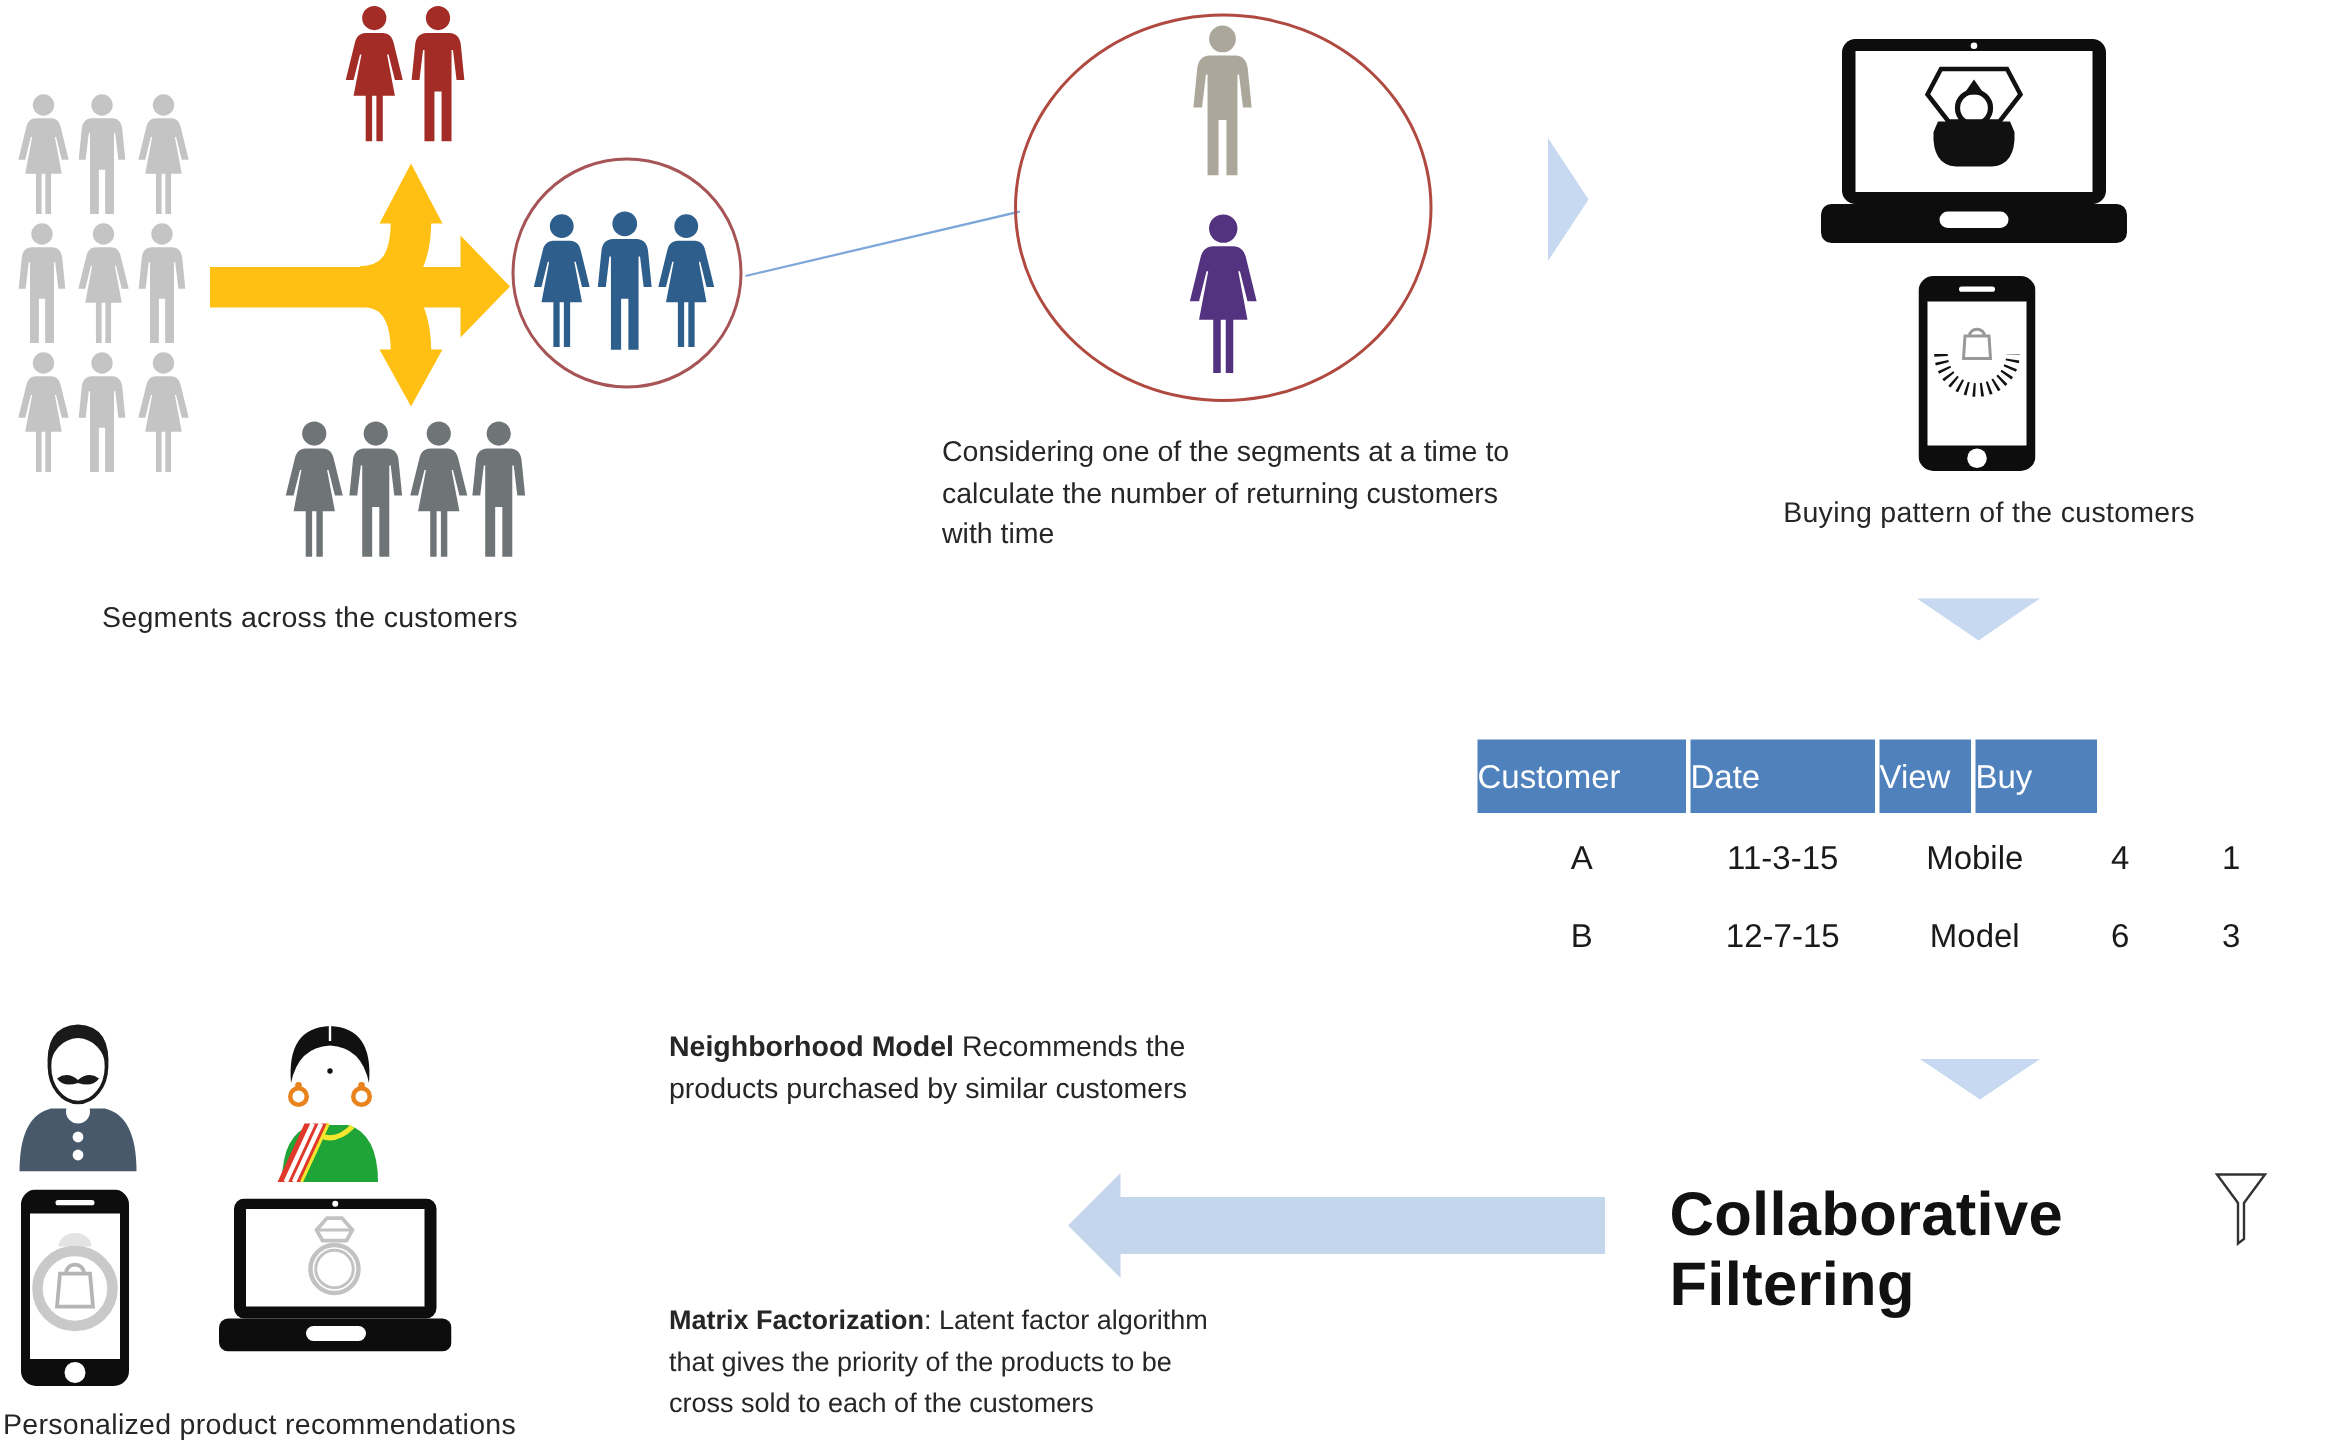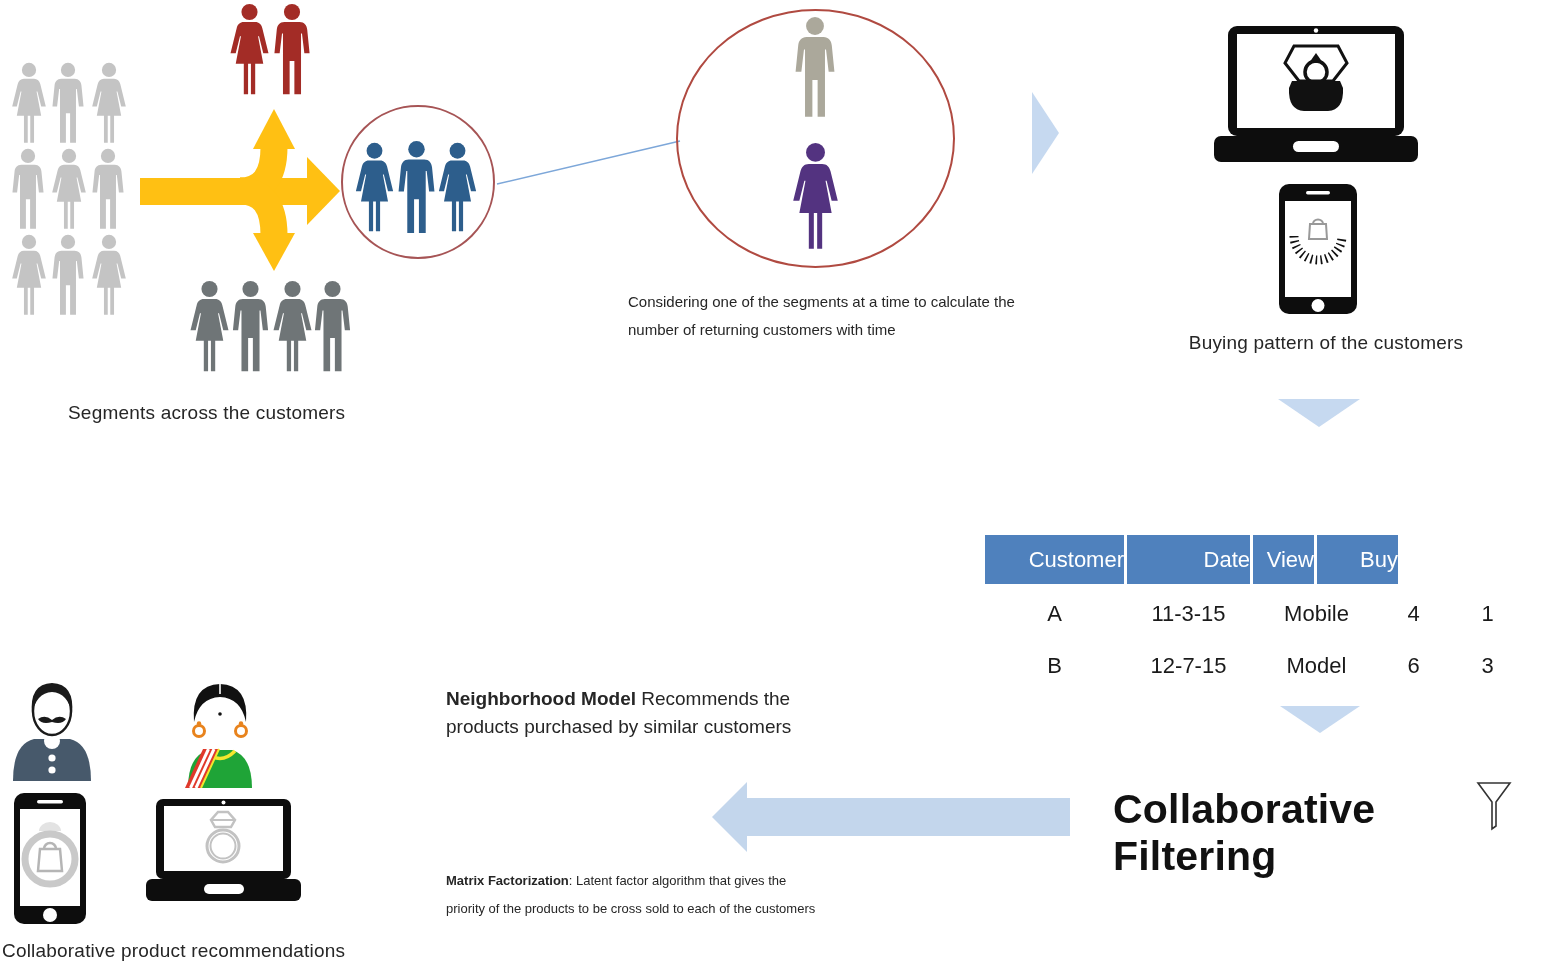--- a/index.html
+++ b/index.html
@@ -13,31 +13,31 @@
   
   .ring-circle{border-radius:50%;box-sizing:border-box;background:transparent;}
   #small-segment-circle{left:341px;top:105px;width:154px;height:154px;border:2px solid #A65455;}
   #big-segment-circle{left:676px;top:9px;width:279px;height:259px;border:2px solid #B04A41;}
   
   .tri-down{width:0;height:0;border-left:41px solid transparent;border-right:41px solid transparent;border-top:28px solid #C6D9F0;}
   .tri-right{width:0;height:0;border-top:41px solid transparent;border-bottom:41px solid transparent;border-left:27px solid #C6D9F0;}
   
   #pattern-table{left:985px;top:493px;width:565px;}
   .tbl-row{display:flex;gap:3px;}
-  .tbl-head-cell{background:#4F81BD;color:#fff;font-size:22px;text-align:right;line-height:49px;height:49px;margin-top:42px;}
+  .tbl-head-cell{background:#4F81BD;color:#fff;font-size:22px;text-align:left;line-height:49px;height:49px;}
   .tbl-cell{font-size:22px;color:#1a1a1a;text-align:center;height:44px;line-height:44px;}
   .c0{width:139px;} .c1{width:123px;} .c2{width:127px;} .c3{width:61px;} .c4{width:81px;}
   .data-row{margin-top:8px;}
   
-  #considering-text{left:628px;top:288px;width:400px;font-size:15px;line-height:27.5px;color:#262626;}
+  #considering-text{left:628px;top:288px;width:400px;font-size:19px;line-height:27.5px;color:#262626;}
   #segments-caption{left:68px;top:402px;}
   #buying-caption{left:1136px;top:332px;width:380px;text-align:center;}
   #collab-title{left:1113px;top:786px;font-size:41px;font-weight:700;color:#111;letter-spacing:.2px;}
   #neighborhood-text{left:446px;top:685px;width:400px;font-size:19px;line-height:27.5px;color:#262626;}
-  #matrix-text{left:446px;top:867px;width:380px;font-size:13px;line-height:27.5px;color:#262626;}
+  #matrix-text{left:446px;top:867px;width:380px;font-size:18px;line-height:27.5px;color:#262626;}
   #personalized-caption{left:2px;top:940px;width:380px;}
   .bold{font-weight:700;}
 </style>
 </head>
 <body>
 
 <div id="canvas">
 
   <svg width="0" height="0" style="position:absolute" aria-hidden="true">
     <defs>
@@ -255,15 +255,15 @@
     <rect x="18" y="7" width="119" height="65" fill="#fff"></rect>
     <circle cx="77.5" cy="3.5" r="2" fill="#fff"></circle>
     <polygon points="69,28 85,28 89,21 82,13 72,13 65,21" fill="#fff" stroke="#C2C2C2" stroke-width="2.5"></polygon>
     <line x1="65" y1="21" x2="89" y2="21" stroke="#C2C2C2" stroke-width="2"></line>
     <circle cx="77" cy="47" r="16" fill="none" stroke="#C2C2C2" stroke-width="3"></circle>
     <circle cx="77" cy="47" r="12.5" fill="none" stroke="#C2C2C2" stroke-width="2"></circle>
     <rect x="0" y="80" width="155" height="22" rx="6" fill="#0d0d0d"></rect>
     <rect x="58" y="85" width="40" height="10" rx="5" fill="#fff"></rect>
   </svg>
 
-  <div class="abs caption" id="personalized-caption">Collaborative product recommendations</div>
+  <div class="abs caption" id="personalized-caption">Personalized product recommendations</div>
 
 </div>
 
 </body></html>

